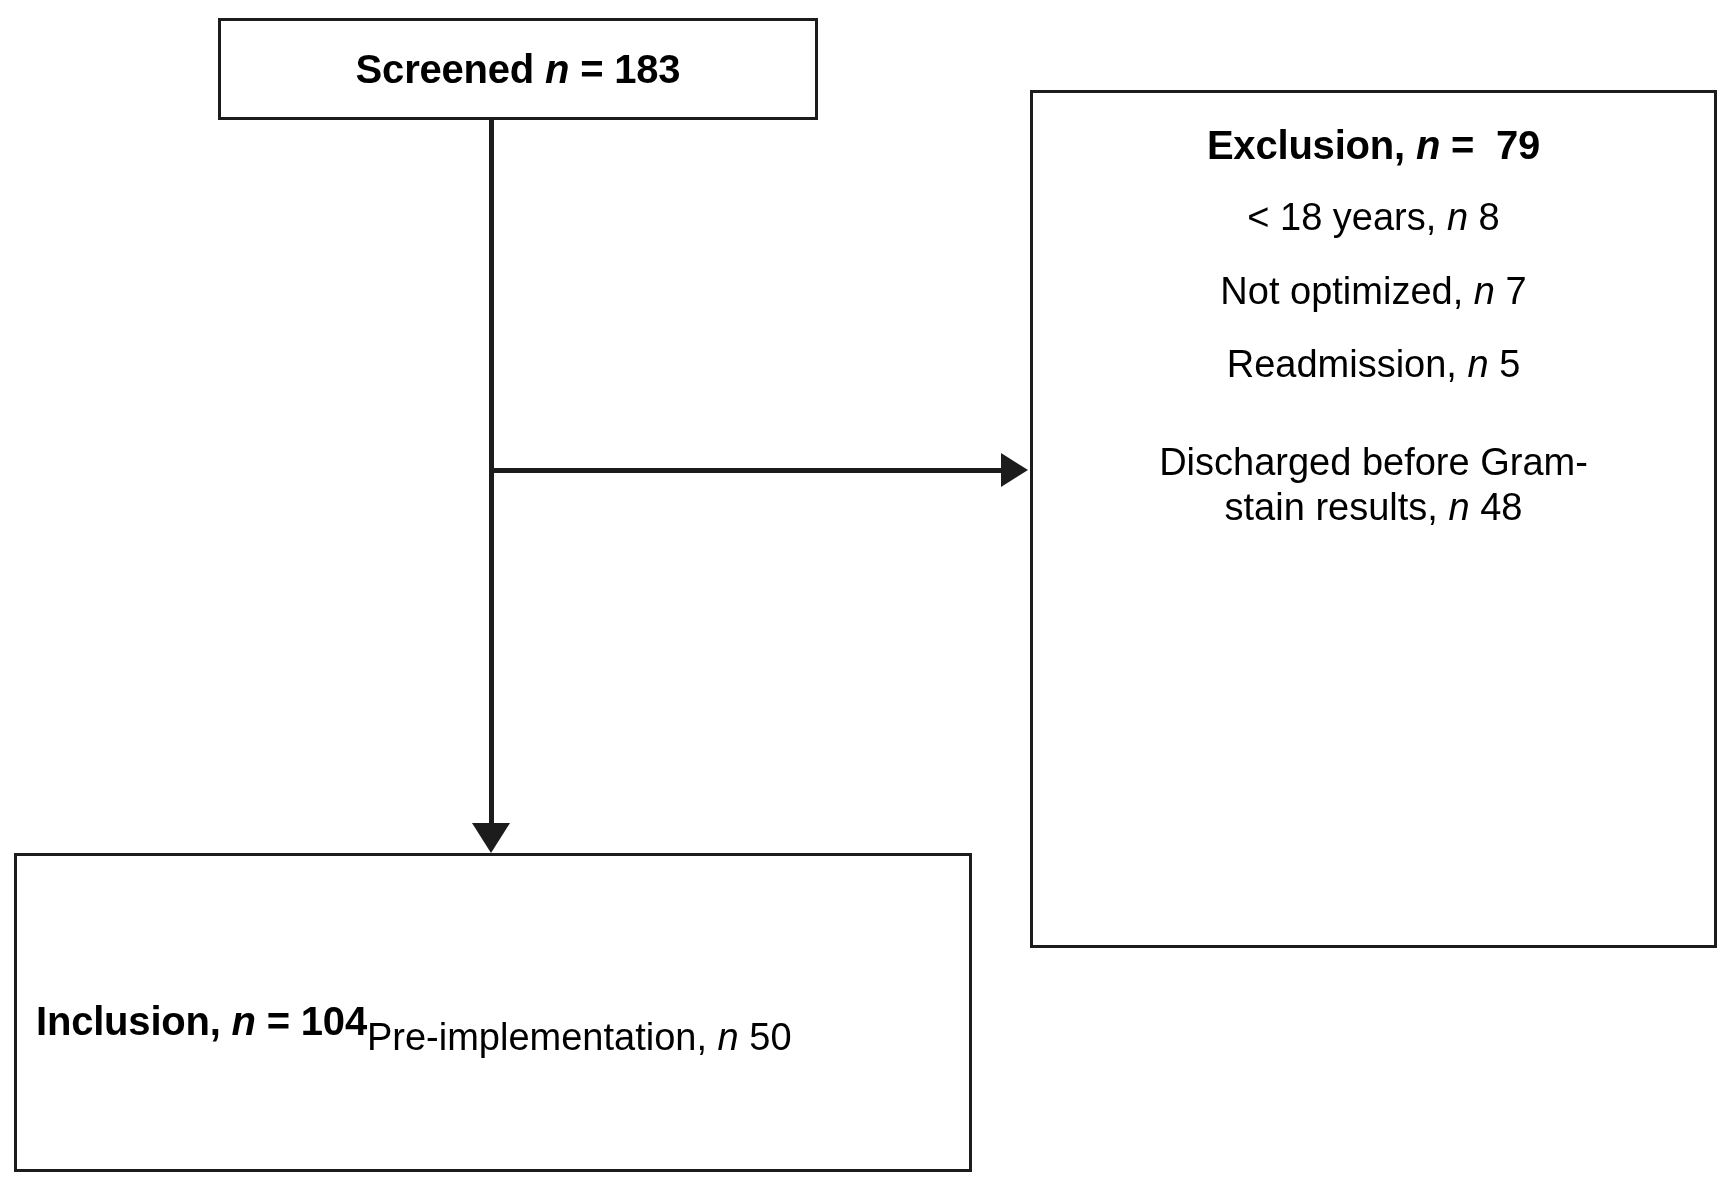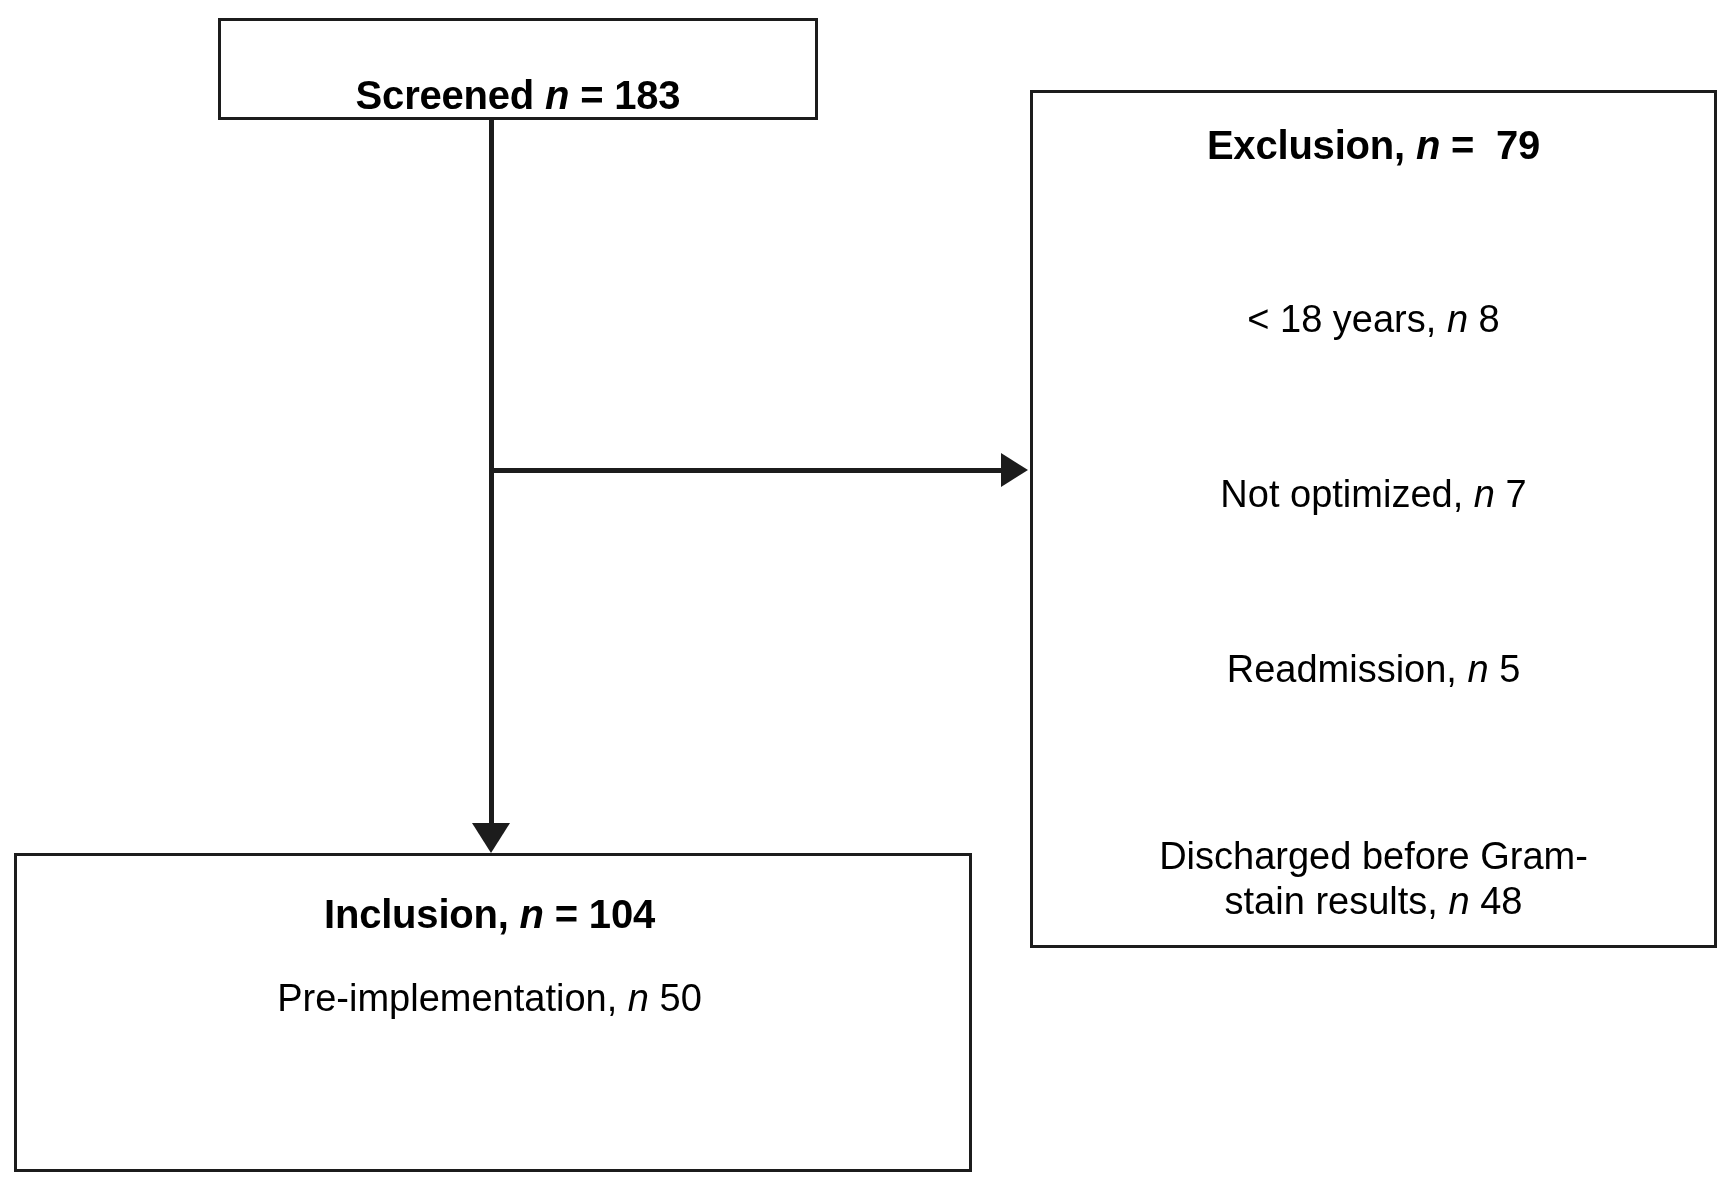--- a/index.html
+++ b/index.html
@@ -24,44 +24,42 @@
     background: #ffffff;
     border: 3px solid #1c1c1c;
   }
 
   #screened-box {
     left: 218px;
     top: 18px;
     width: 600px;
     height: 102px;
     display: flex;
-    align-items: flex-end;
+    align-items: center;
     justify-content: center;
   }
 
   #exclusion-box {
     left: 1030px;
     top: 90px;
     width: 687px;
     height: 858px;
-    padding: 26px 34px 20px 34px;
+    padding: 26px 34px 4px 34px;
     display: flex;
     flex-direction: column;
     align-items: center;
-    justify-content: space-between;
   }
 
   #inclusion-box {
     left: 14px;
     top: 853px;
     width: 958px;
     height: 319px;
     padding: 30px 26px 20px 19px;
     display: flex;
-    flex-direction: column;
     align-items: center;
   }
 
   
   .title-text {
     font-size: 40px;
     font-weight: bold;
     letter-spacing: -0.2px;
     white-space: pre;
     text-align: center;
@@ -73,21 +71,21 @@
     text-align: center;
     line-height: 1.2;
     white-space: pre-line;
   }
   .ital {
     font-style: italic;
   }
 
   
   #exclusion-box .title-text { margin: 4px 0 0 0; }
-  .excl-line { margin-top: 40px; }
+  .excl-line { margin-top: 28px; }
   .excl-line.wrap2 { margin-top: 52px; }
 
   
   #inclusion-box .title-text { margin: 6px 0 0 0; }
   .incl-line { margin-top: 40px; }
 
   
   .vline {
     position: absolute;
     background: #1c1c1c;

